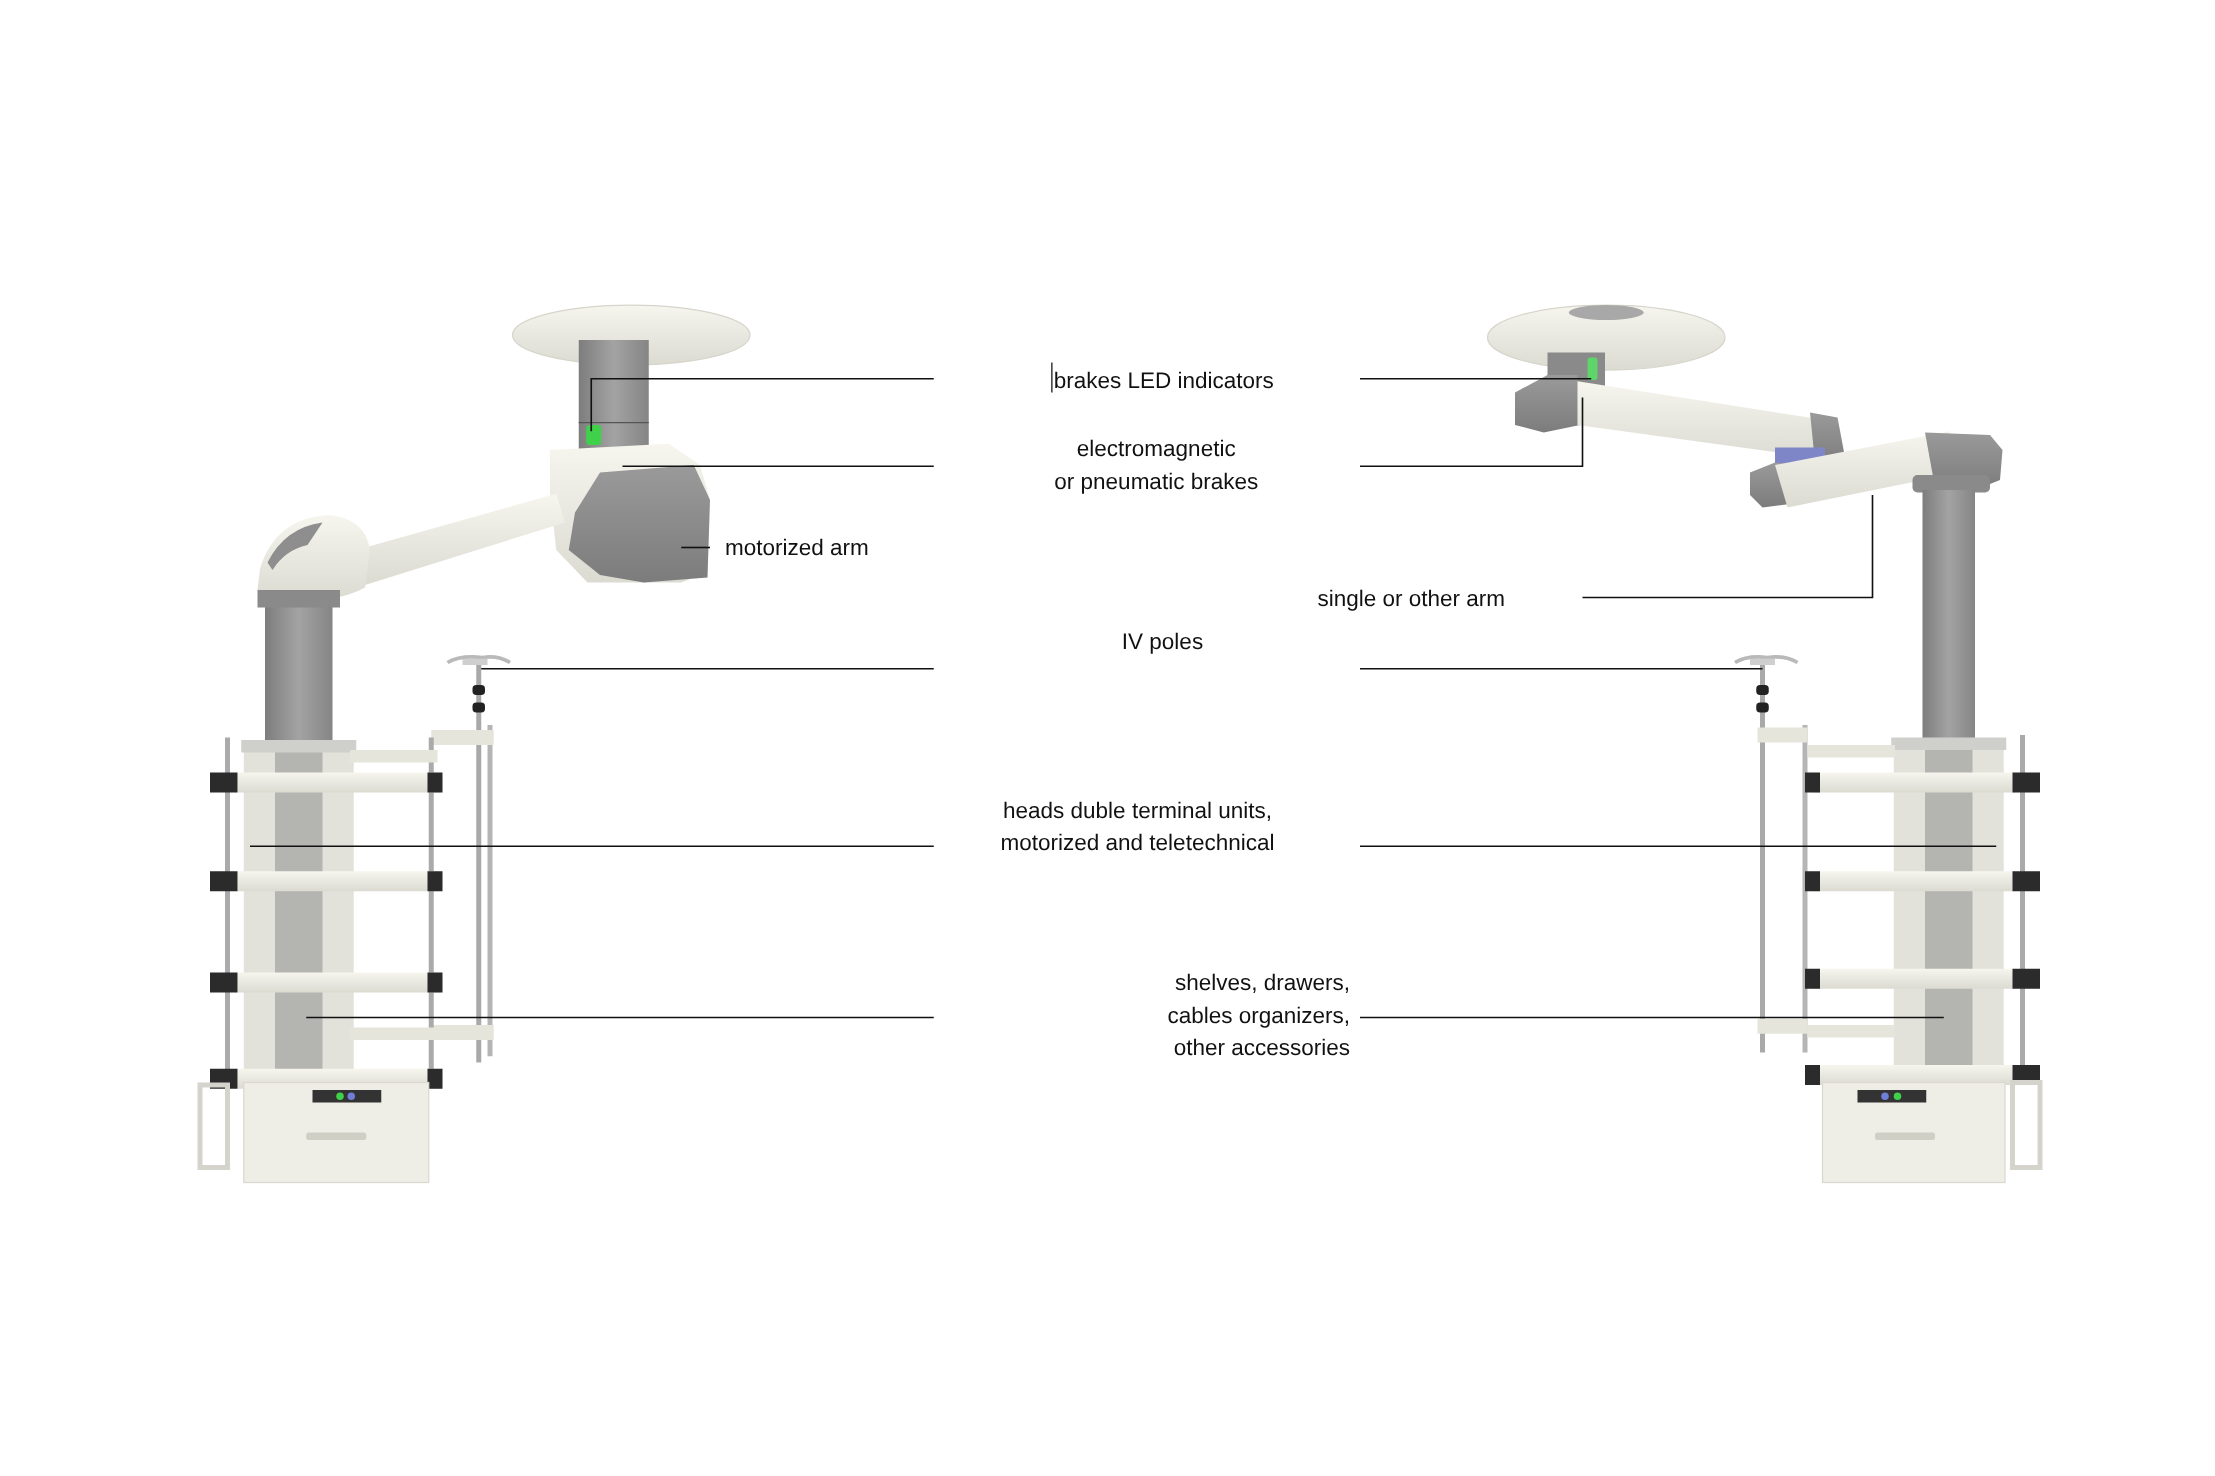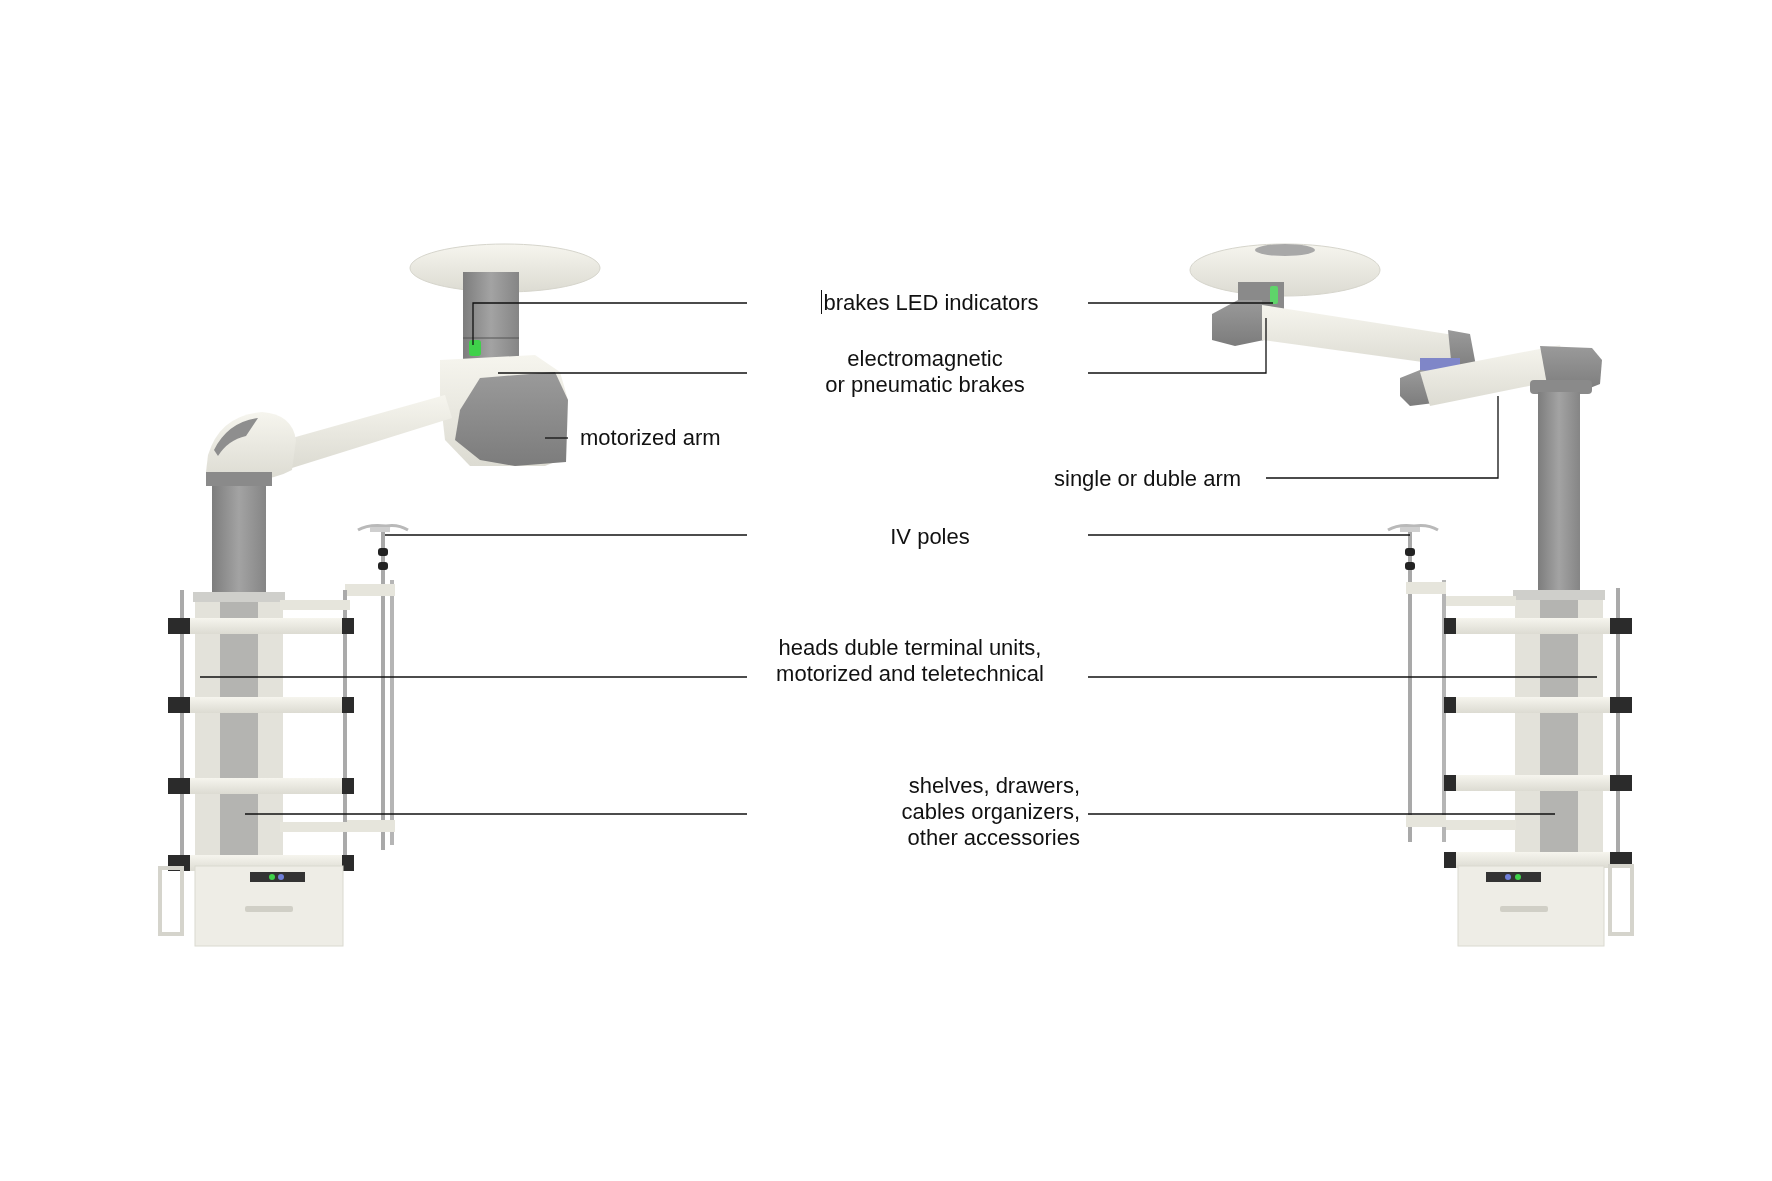--- a/index.html
+++ b/index.html
@@ -1,19 +1,19 @@
 <!DOCTYPE html>
 <html><head>
 <meta charset="utf-8">
 <style>
   html, body { margin: 0; padding: 0; background: #ffffff; }
   body { width: 1772px; height: 1181px; position: relative; overflow: hidden;
          font-family: "Liberation Sans", sans-serif; color: #111111; }
   #art { position: absolute; left: 0; top: 0; }
-  .label { position: absolute; font-size: 22px; line-height: 26px; text-align: center; white-space: nowrap; color: #111; }
+  .label { position: absolute; font-size: 18px; line-height: 26px; text-align: center; white-space: nowrap; color: #111; }
   .label.left { text-align: left; }
   .label .ln { display: block; }
   .cursor { display: inline-block; width: 1px; height: 24px; background: #111; vertical-align: -4px; margin-right: 1px; }
 </style>
 </head>
 <body>
 
 <svg id="art" width="1772" height="1181" viewBox="0 0 1772 1181" xmlns="http://www.w3.org/2000/svg">
   <defs>
     <linearGradient id="gCol" x1="0" x2="1" y1="0" y2="0">
@@ -202,24 +202,24 @@
 <div class="label" style="left:760px; top:346px; width:330px;">
   <span class="ln">electromagnetic</span>
   <span class="ln">or pneumatic brakes</span>
 </div>
 
 <div class="label left" style="left:580px; top:425px;">
   <span class="ln">motorized arm</span>
 </div>
 
 <div class="label left" style="left:1054px; top:466px;">
-  <span class="ln">single or duble arm</span>
-</div>
-
-<div class="label" style="left:780px; top:524px; width:300px;">
+  <span class="ln">single or other arm</span>
+</div>
+
+<div class="label" style="left:780px; top:500px; width:300px;">
   <span class="ln">IV poles</span>
 </div>
 
 <div class="label" style="left:740px; top:635px; width:340px;">
   <span class="ln">heads duble terminal units,</span>
   <span class="ln">motorized and teletechnical</span>
 </div>
 
 <div class="label" style="left:760px; top:773px; width:320px;text-align:right;">
   <span class="ln">shelves, drawers,</span>

